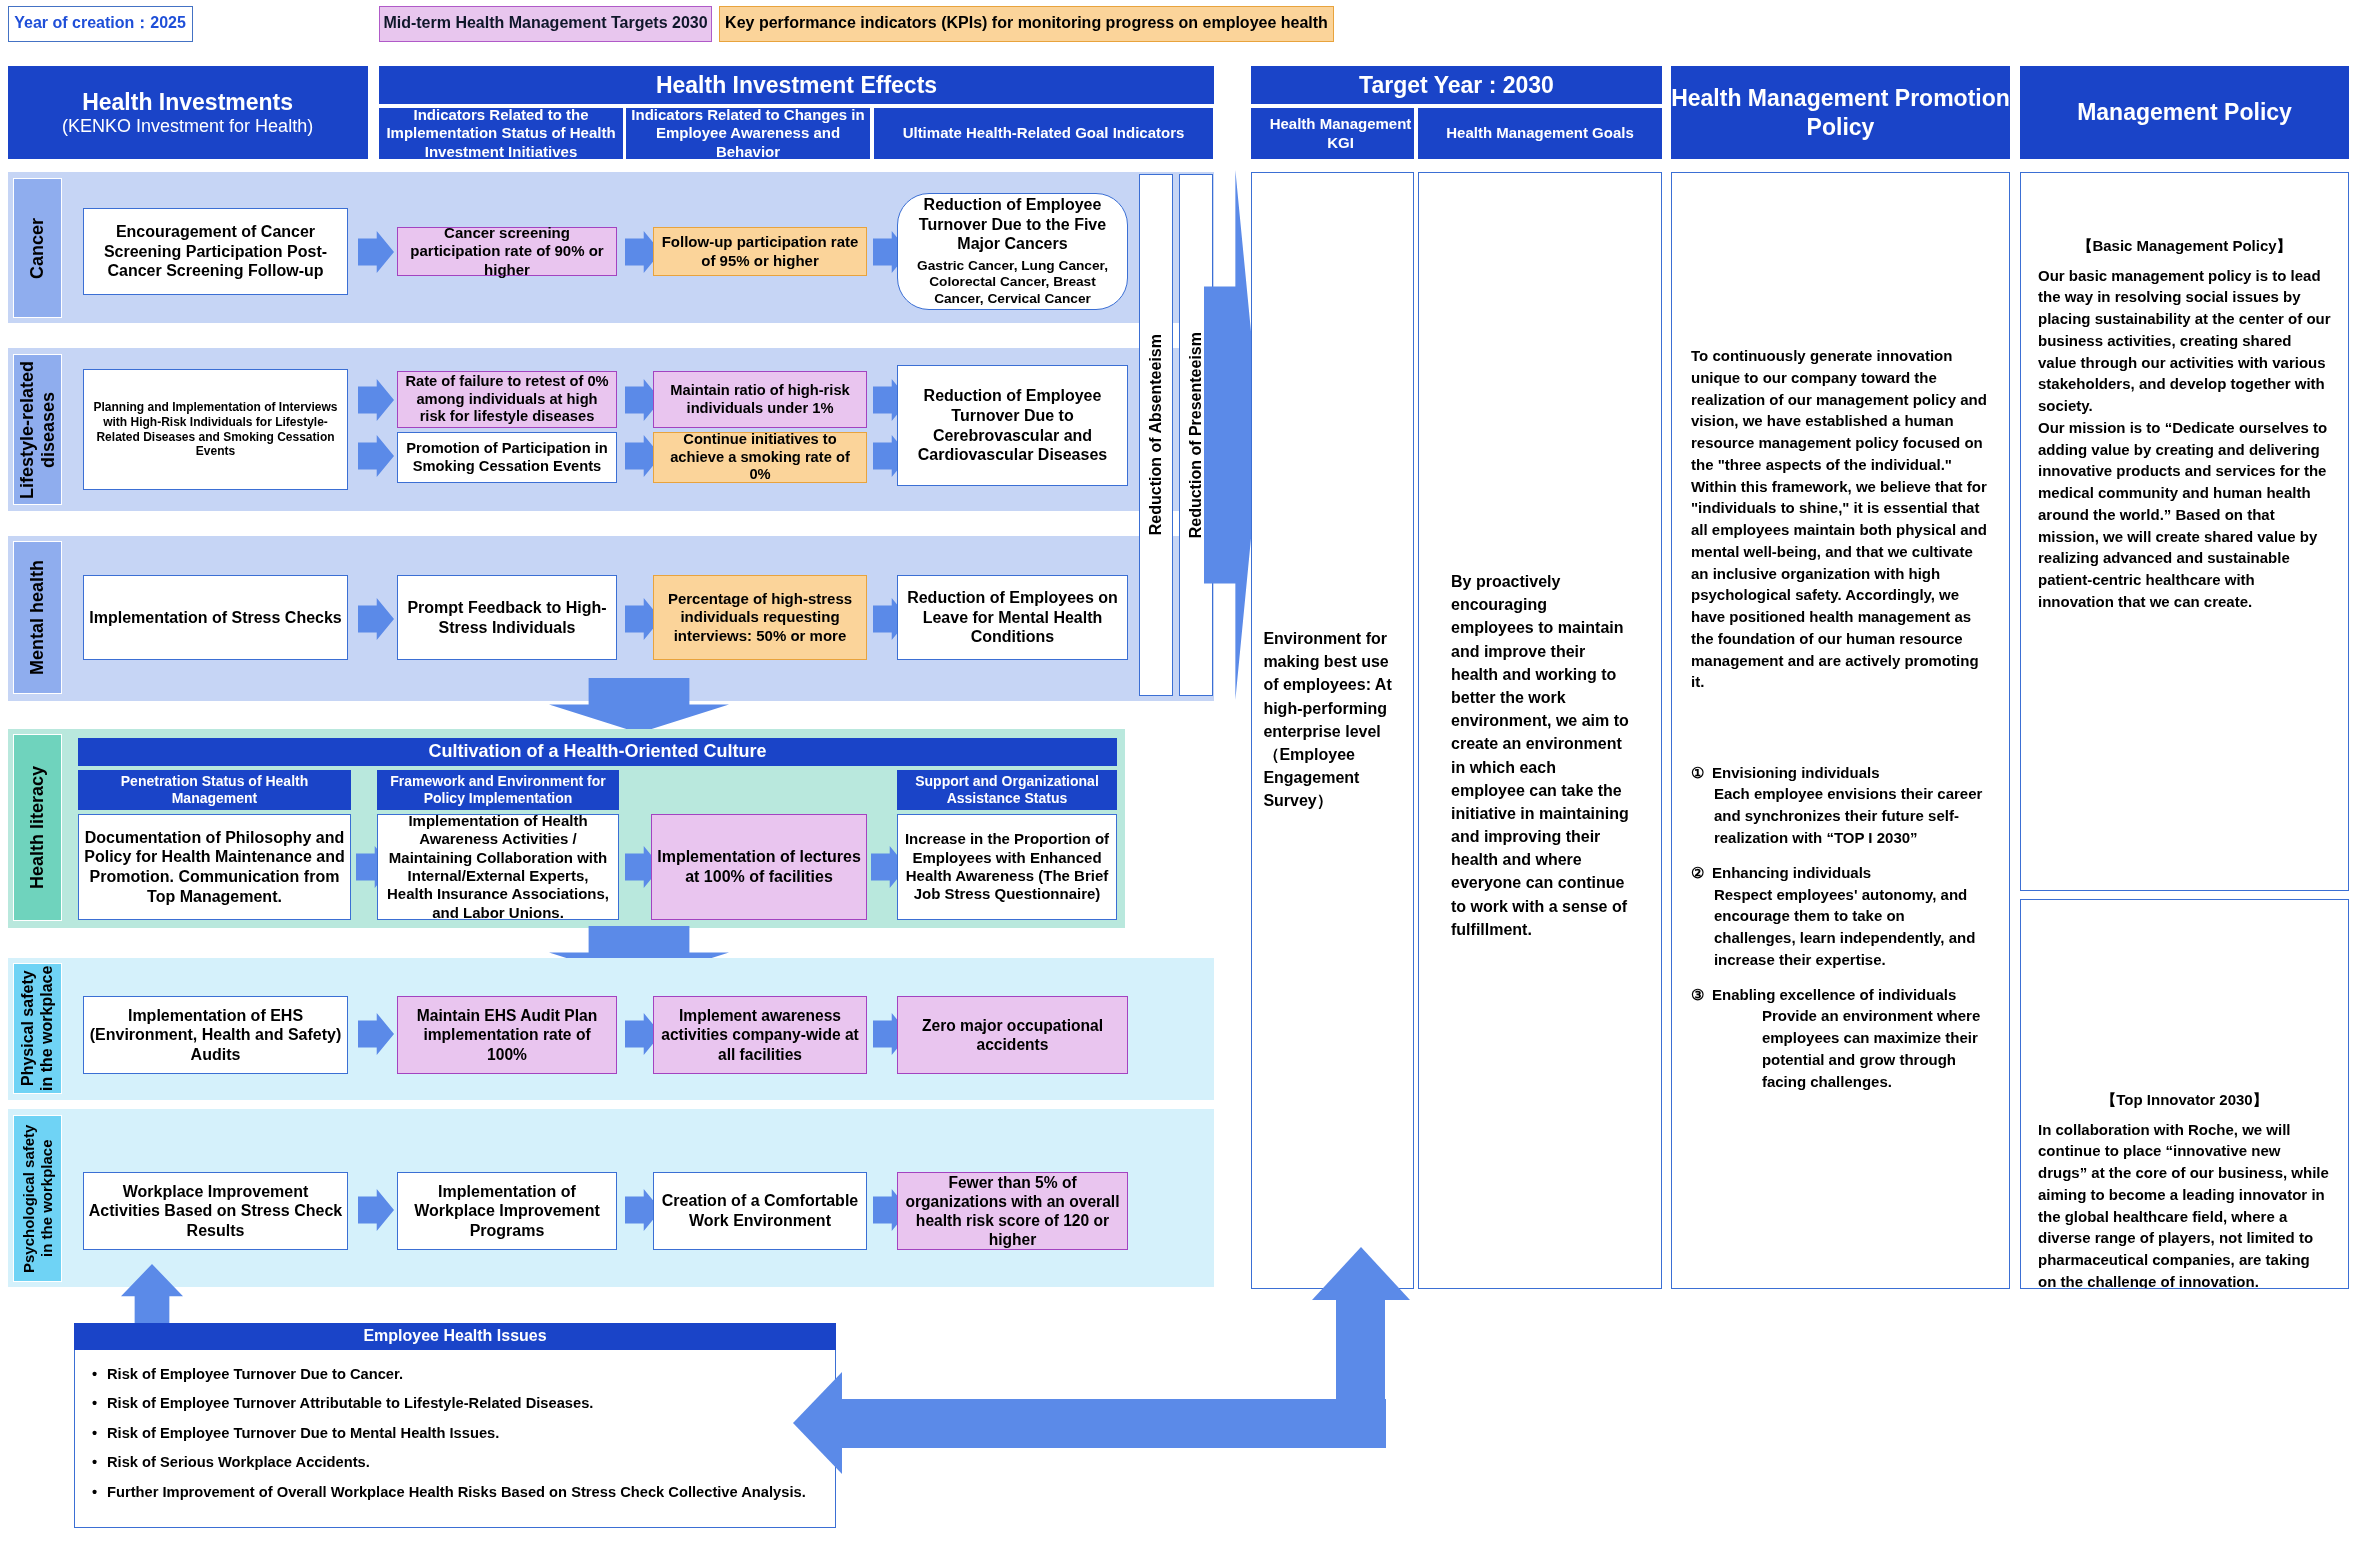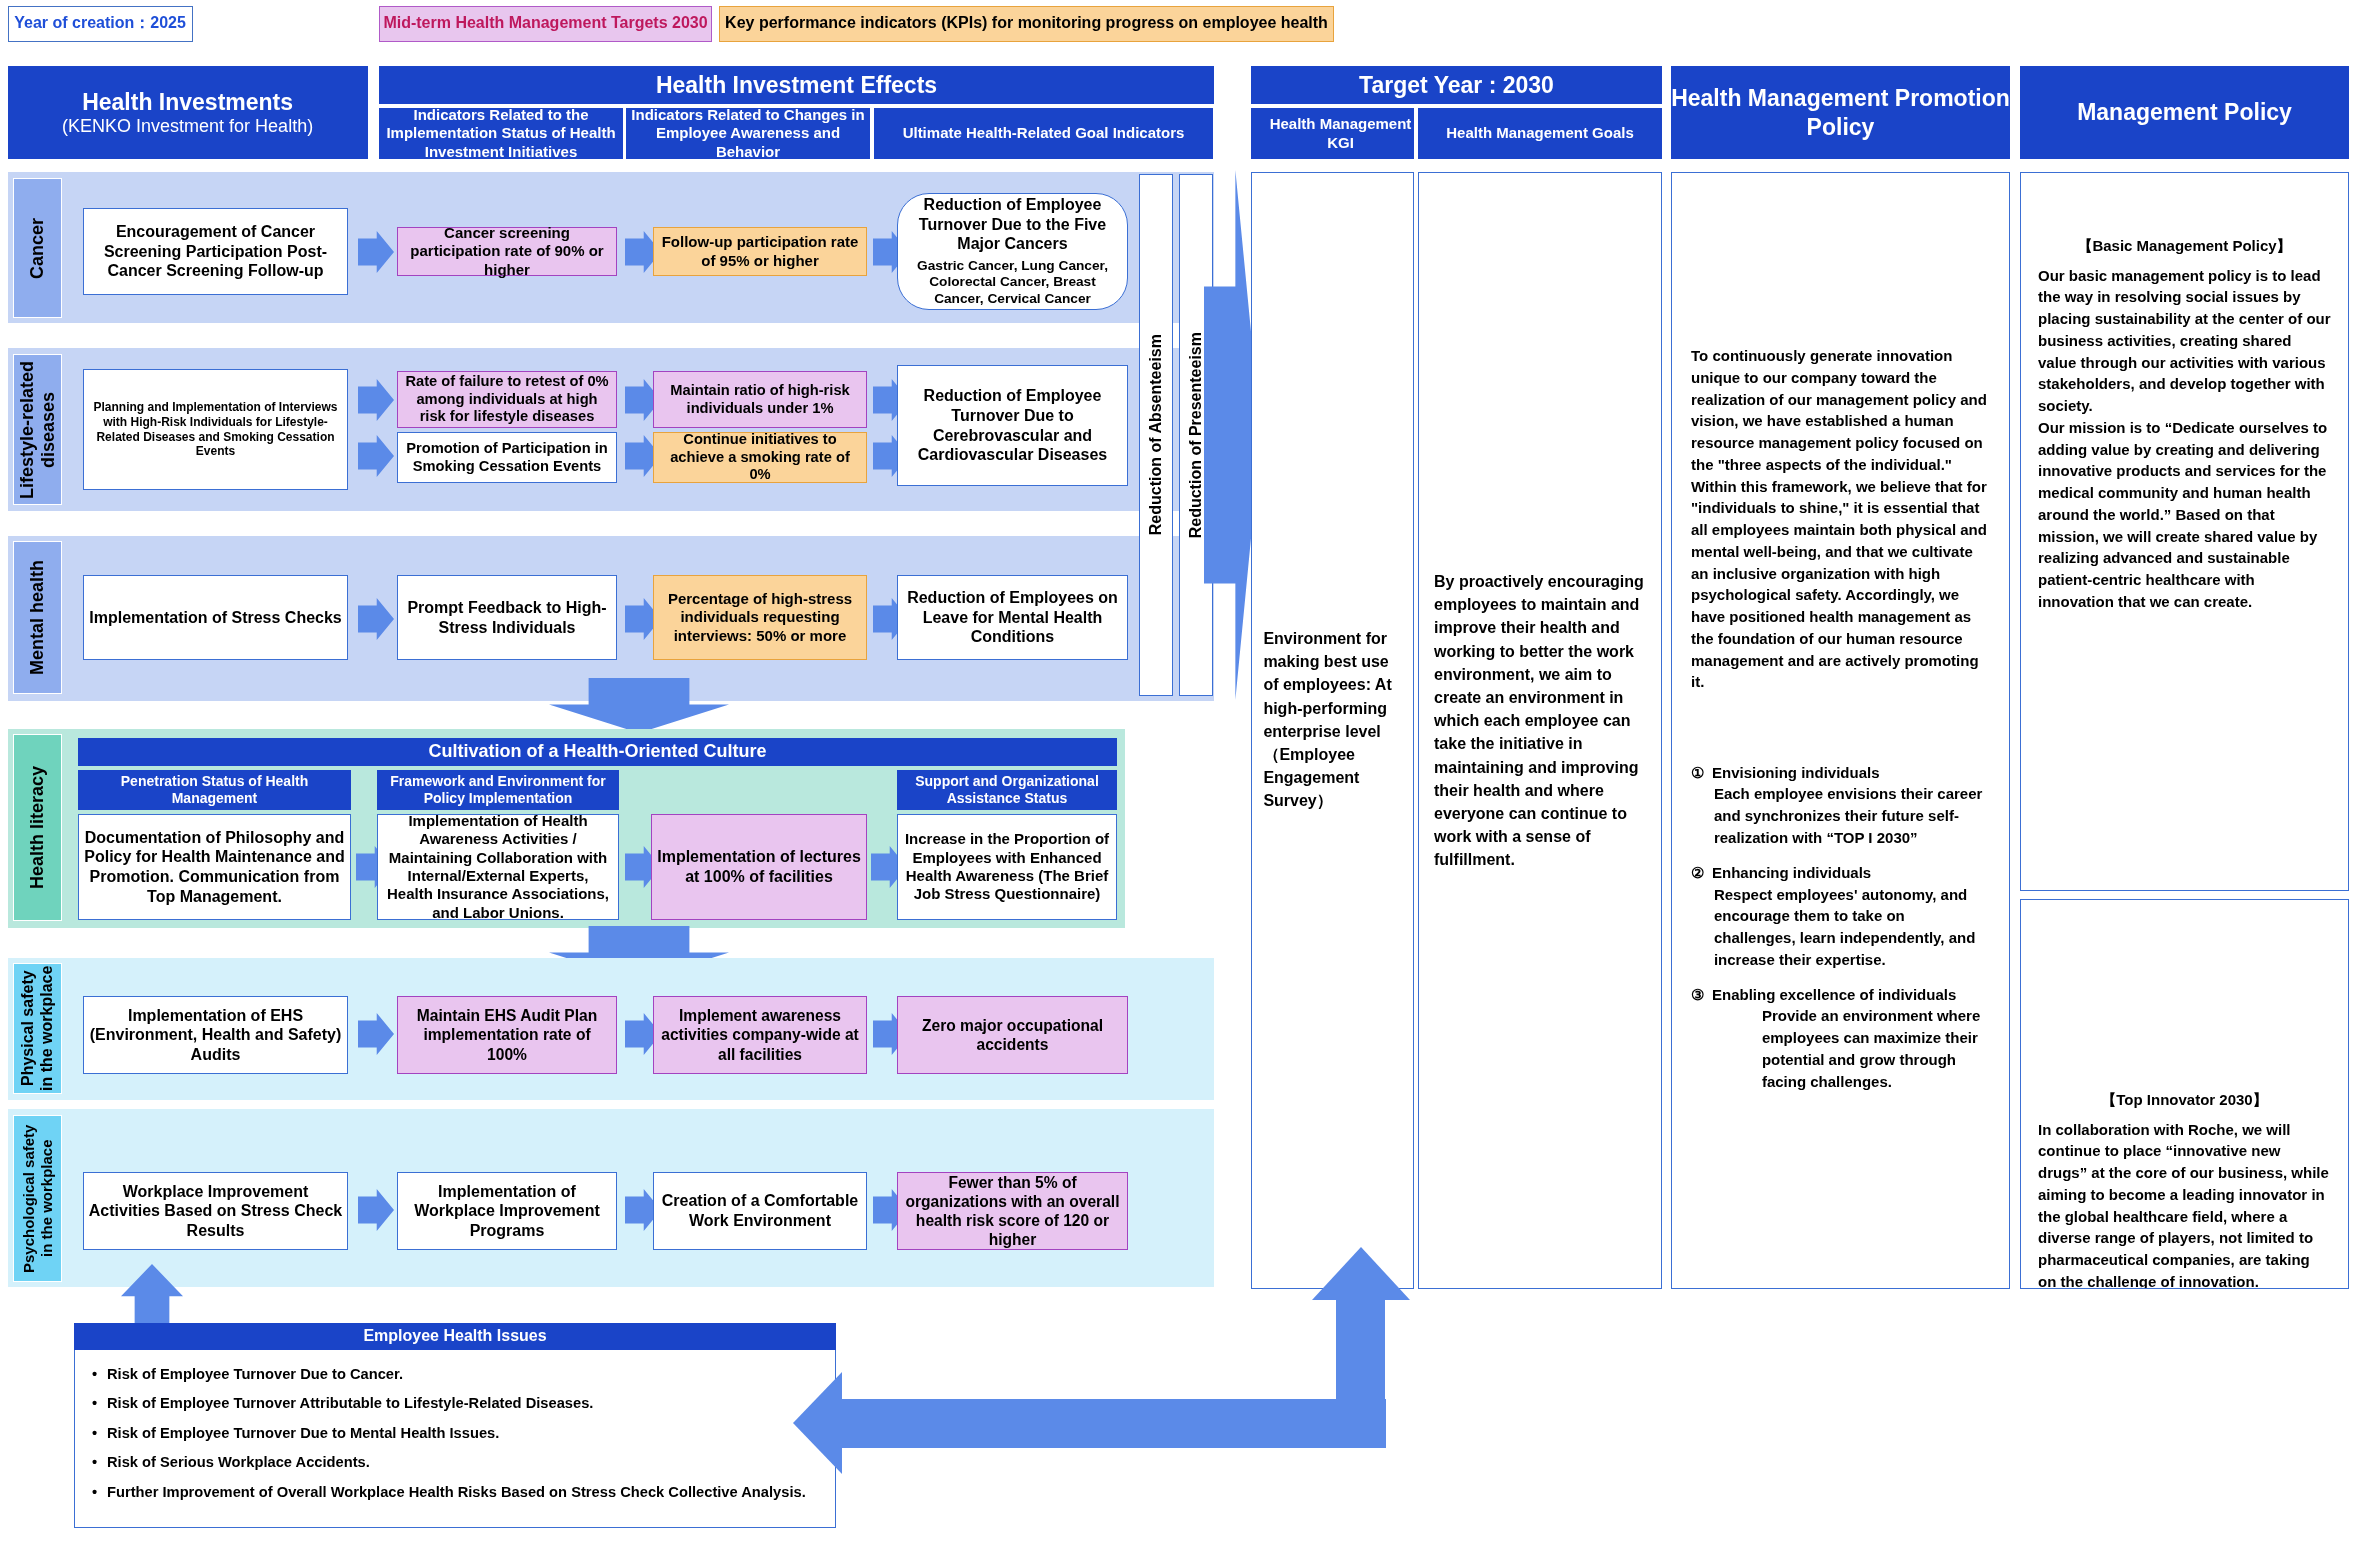--- a/index.html
+++ b/index.html
@@ -19,21 +19,21 @@
     display: flex; align-items: center; justify-content: center;
     font-weight: bold; text-align: center; line-height: 1.15;
   }
   #year-badge {
     left: 7.6px; top: 5.7px; width: 185px; height: 36px;
     border-color: #4472c4; background: #fff; color: #1f4fd8;
     font-size: 16px;
   }
   #midterm-badge {
     left: 379px; top: 5.7px; width: 333px; height: 36px;
-    border-color: #b05ac8; background: #e8c6ee; color: #be185d;
+    border-color: #b05ac8; background: #e8c6ee; color: #0f172a;
     font-size: 16px;
   }
   #kpi-badge {
     left: 719px; top: 5.7px; width: 615px; height: 36px;
     border-color: #e8a33d; background: #fbd49a; color: #000;
     font-size: 16px;
   }
 
   
   .bluehdr {
@@ -274,21 +274,21 @@
 <div class="abs chev" style="left:358px; top:1189px; width:36px; height:42px;"></div>
 <div class="abs box white" style="left:397px; top:1172px; width:220px; height:78px; font-size:16px;">Implementation of Workplace Improvement Programs</div>
 <div class="abs chev" style="left:625px; top:1189px; width:36px; height:42px;"></div>
 <div class="abs box white" style="left:653px; top:1172px; width:214px; height:78px; font-size:16px;">Creation of a Comfortable Work Environment</div>
 <div class="abs chev" style="left:873px; top:1189px; width:36px; height:42px;"></div>
 <div class="abs box pink" style="left:897px; top:1172px; width:231px; height:78px; font-size:15.6px;">Fewer than 5% of organizations with an overall health risk score of 120 or higher</div>
 
 <div class="abs panel" id="kgi-panel" style="left:1251px; top:172px; width:163px; height:1117px; font-size:16px; padding:0 11.4px;">
   <div style="position:relative; top:454px;">Environment for making best use of employees: At high-performing enterprise level（Employee Engagement Survey）</div>
 </div>
-<div class="abs panel" id="goals-panel" style="left:1418px; top:172px; width:244px; height:1117px; font-size:16px; padding:0 15px;">
+<div class="abs panel" id="goals-panel" style="left:1418px; top:172px; width:244px; height:1117px; font-size:16px; padding:0 32px;">
   <div style="position:relative; top:397px;">By proactively encouraging employees to maintain and improve their health and working to better the work environment, we aim to create an environment in which each employee can take the initiative in maintaining and improving their health and where everyone can continue to work with a sense of fulfillment.</div>
 </div>
 
 <div class="abs panel" id="promo-panel" style="left:1671px; top:172px; width:339px; height:1117px; padding:0 19px;">
   <p style="position:relative; top:172px;">To continuously generate innovation unique to our company toward the realization of our management policy and vision, we have established a human resource management policy focused on the "three aspects of the individual." Within this framework, we believe that for "individuals to shine," it is essential that all employees maintain both physical and mental well-being, and that we cultivate an inclusive organization with high psychological safety. Accordingly, we have positioned health management as the foundation of our human resource management and are actively promoting it.</p>
   <div class="numlist" style="position:relative; top:216px;">
     <div class="numitem">
       <span class="n">①</span>
       <span class="t">
         <span>Envisioning individuals</span><br>

